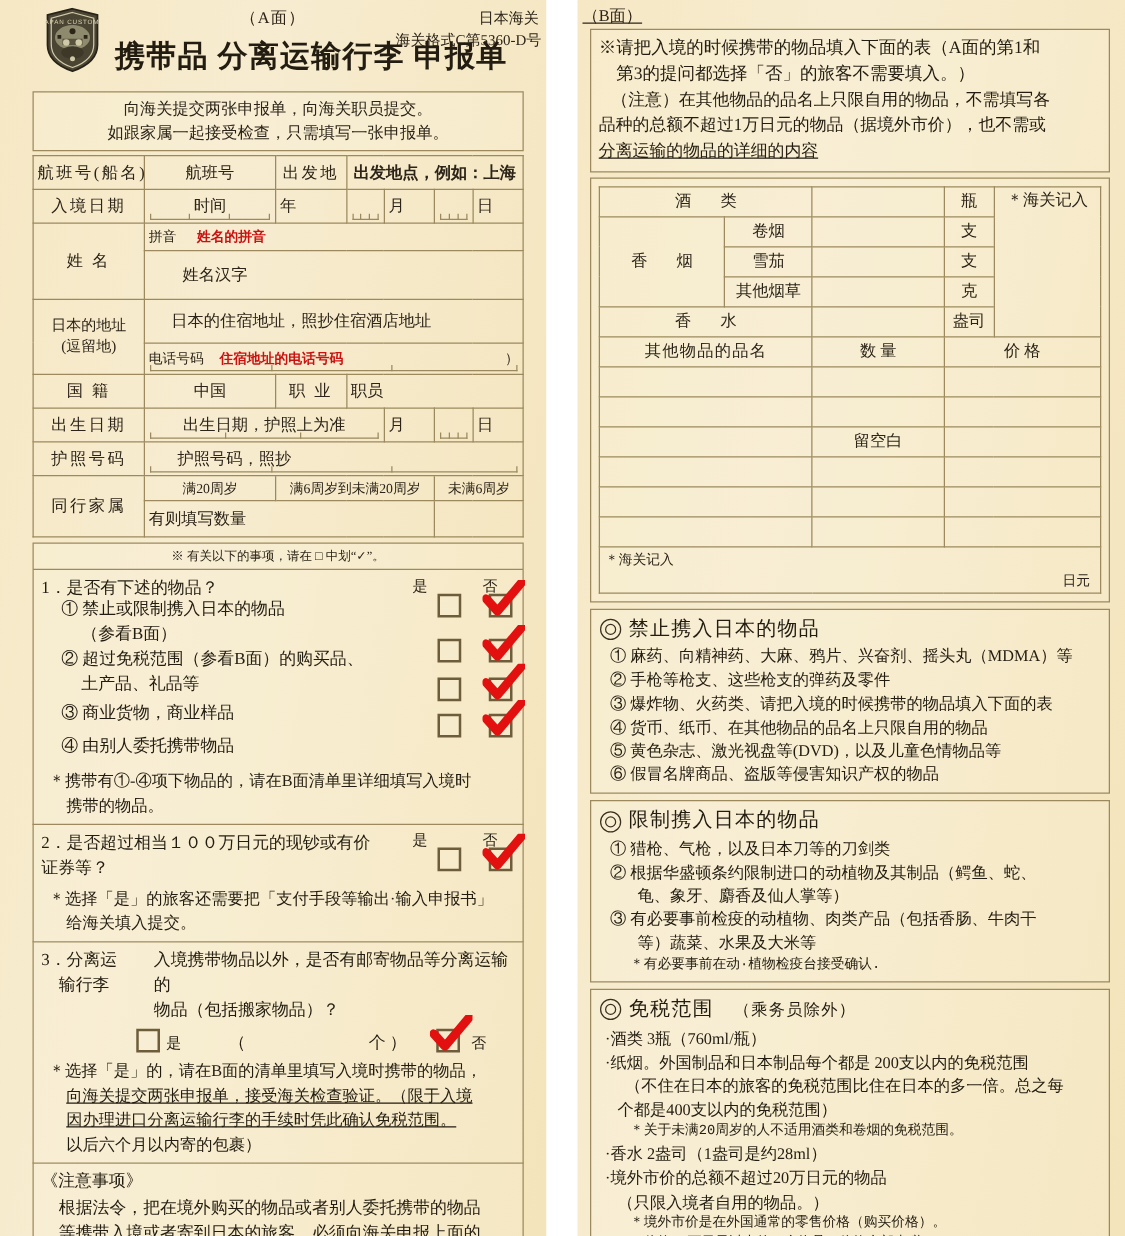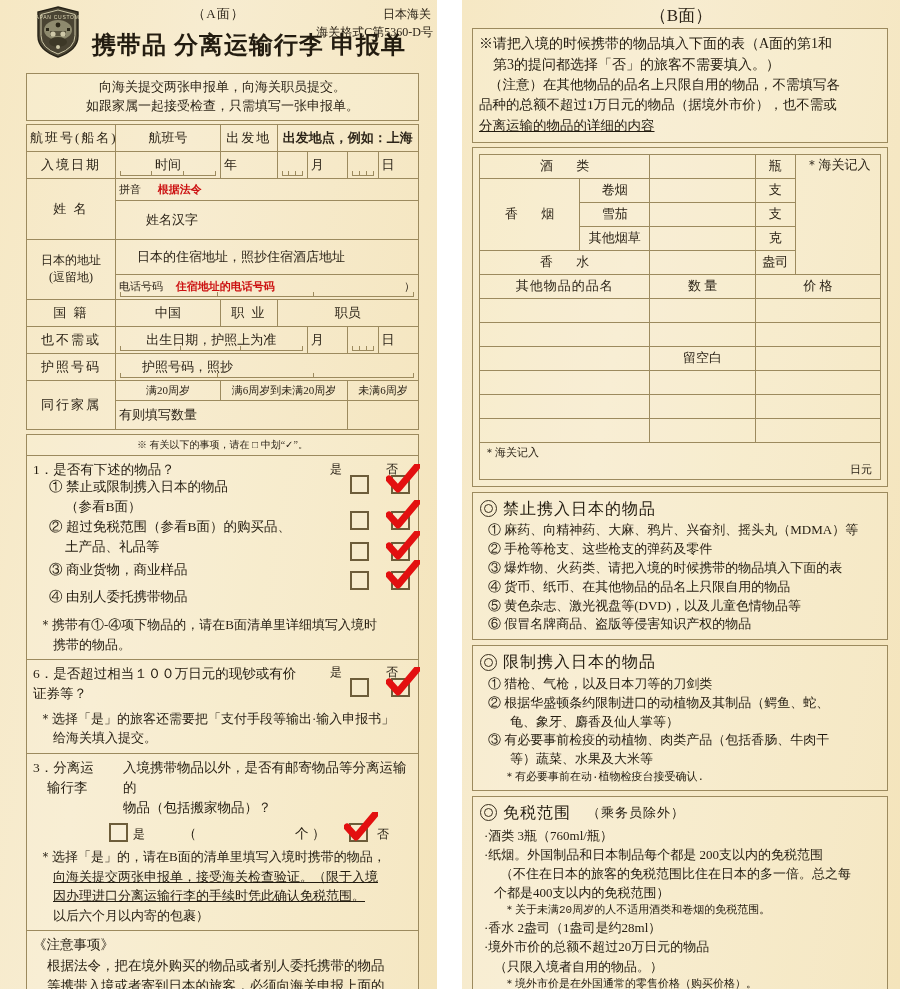--- a/index.html
+++ b/index.html
@@ -59,21 +59,21 @@
   .sub{padding-left:16px;}
   .note{padding-left:6px;text-indent:0;font-size:13px;}
   .u{text-decoration:underline;}
 
   .cbcol{position:absolute;right:0;top:0;width:110px;height:100%;}
   .cbx{position:absolute;width:19px;height:19px;border:2px solid #6d5d3a;background:rgba(255,255,255,0.07);box-sizing:border-box;}
   .chk{position:absolute;width:34px;height:30px;pointer-events:none;}
   .chk svg{display:block;}
 
   
-  .bface{text-align:center;font-size:17px;color:#2c2418;padding-top:1px;}
+  .bface{text-align:left;font-size:13px;color:#2c2418;padding-top:1px;text-decoration:underline;}
   .bnote{margin:1px 8px 0 6px;padding:4px 6px 6px 6px;font-size:13.5px;line-height:1.5;color:#231c10;}
   .bnote .ind{padding-left:18px;text-indent:-18px;}
   .bnote .ind2{padding-left:14px;}
   .btbl-wrap{margin:4px 8px 0 6px;padding:6px 6px 6px 6px;}
   table.goods{width:100%;border-collapse:collapse;table-layout:fixed;}
   table.goods td{border:1px solid #9c8a5e;height:21px;font-size:13px;color:#2c2418;text-align:center;padding:1px 2px;}
   table.goods td.spread{letter-spacing:10px;text-indent:10px;}
   td.nb{border:none;text-align:left;vertical-align:top;font-size:11px;padding-left:5px;}
   .redblank{color:#cc1111;font-size:24px;font-weight:normal;}
 
@@ -143,21 +143,21 @@
       <td style="border-left:none;text-align:left">年</td>
       <td class="tickcell"></td>
       <td style="border-left:none">月</td>
       <td class="tickcell"></td>
       <td style="border-left:none">日</td>
     </tr>
     <tr>
       <td rowspan="2" class="lbl">姓  名</td>
       <td colspan="6" style="height:17px;font-size:11px">
         <span>拼音</span>
-        <span class="redsm" style="margin-left:14px">根据法令</span>
+        <span class="redsm" style="margin-left:14px">姓名的拼音</span>
       </td>
     </tr>
     <tr>
       <td colspan="6" class="redbig" style="height:34px;padding-left:30px">姓名汉字</td>
     </tr>
     <tr>
       <td rowspan="2" class="lbl" style="font-size:12px;letter-spacing:0">
         <div>日本的地址</div>
         <div>(逗留地)</div>
       </td>
@@ -167,24 +167,24 @@
       <td colspan="6" class="tickcell" style="height:20px;font-size:11px">
         <span>电话号码</span>
         <span class="redsm" style="margin-left:10px">住宿地址的电话号码</span>
         <span style="float:right">）</span>
       </td>
     </tr>
     <tr>
       <td class="lbl">国  籍</td>
       <td class="redbig" style="text-align:center">中国</td>
       <td class="lbl">职  业</td>
-      <td colspan="4" class="redbig" style="text-align:center">职员</td>
-    </tr>
-    <tr>
-      <td class="lbl">也不需或</td>
+      <td colspan="4" class="redbig" style="text-align:left">职员</td>
+    </tr>
+    <tr>
+      <td class="lbl">出生日期</td>
       <td colspan="3" class="tickcell redbig" style="text-align:center;white-space:nowrap">出生日期，护照上为准</td>
       <td style="border-left:none">月</td>
       <td class="tickcell"></td>
       <td style="border-left:none">日</td>
     </tr>
     <tr>
       <td class="lbl">护照号码</td>
       <td colspan="6" class="tickcell redbig" style="padding-left:26px">护照号码，照抄</td>
     </tr>
     <tr>
@@ -247,21 +247,21 @@
             </svg>
           </div>
     </div>
 
     <div class="note" style="margin-top:8px">＊携带有①-④项下物品的，请在B面清单里详细填写入境时</div>
     <div class="note" style="padding-left:20px">携带的物品。</div>
   </div>
 
   <div class="frame qbox" style="border-top:none">
     <div style="position:relative">
-      <div style="width:300px">6．是否超过相当１００万日元的现钞或有价</div>
+      <div style="width:300px">2．是否超过相当１００万日元的现钞或有价</div>
       <div>证券等？</div>
       <span class="yesno yn-y" style="top:-1px">是</span>
       <span class="yesno yn-n" style="top:-1px">否</span>
     </div>
     <div class="cbcol">
       <div class="cbx" style="left:42px;top:18px"></div>
       <div class="cbx" style="left:83px;top:18px"></div>
       <div class="chk" style="left:78px;top:7px">
         <svg viewBox="0 0 34 30">
               <path d="M3 15 L12 25 L33 0" stroke="#e31010" stroke-width="7" fill="none" stroke-linecap="round" stroke-linejoin="round"></path>

